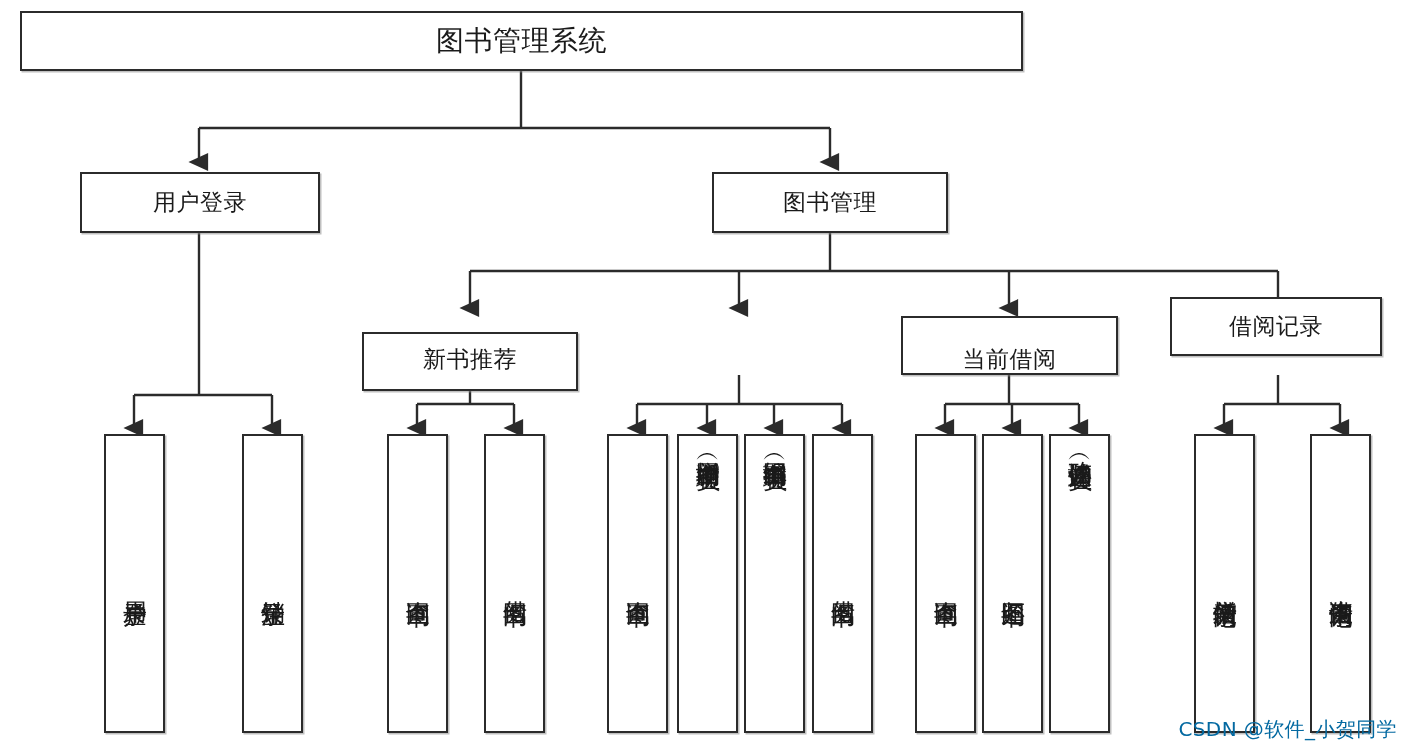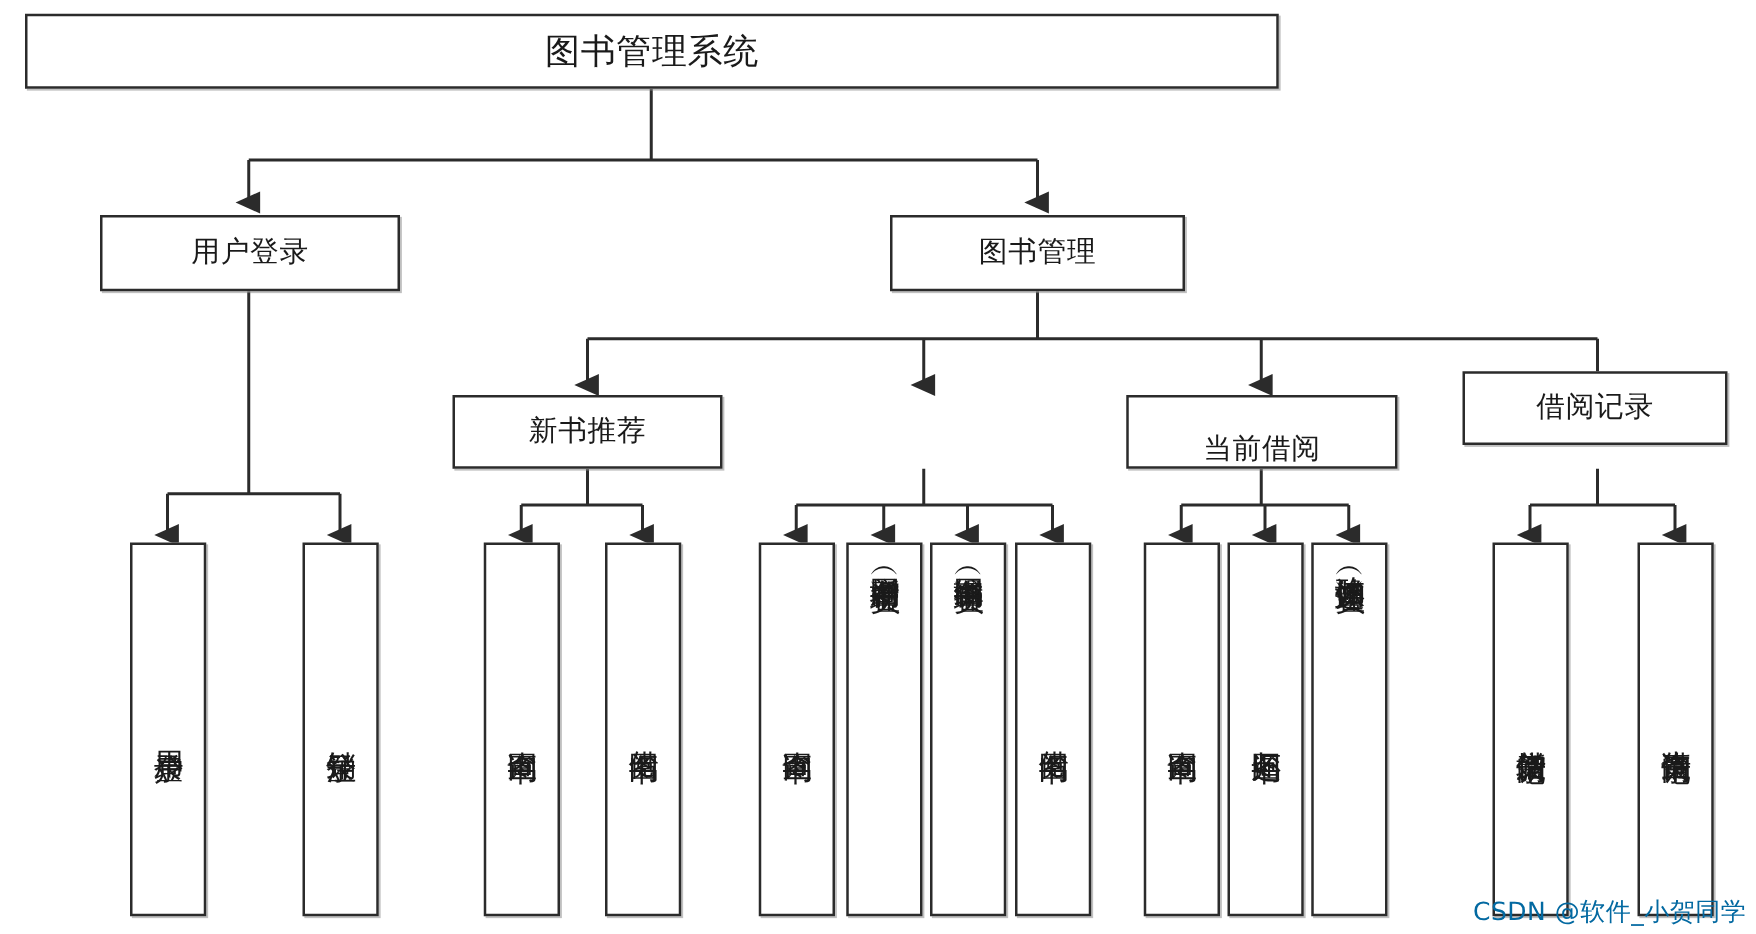--- a/index.html
+++ b/index.html
@@ -135,21 +135,21 @@
     <span class="label">图书管理系统</span>
   </div>
 
   <div class="node horiz" style="left:80px; top:172px; width:240px; height:61px;">
     <span class="label">用户登录</span>
   </div>
   <div class="node horiz" style="left:712px; top:172px; width:236px; height:61px;">
     <span class="label">图书管理</span>
   </div>
 
-  <div class="node horiz" style="left:362px; top:316px; width:216px; height:59px;">
+  <div class="node horiz" style="left:362px; top:332px; width:216px; height:59px;font-family:Liberation Mono, monospace;">
     <span class="label">新书推荐</span>
   </div>
   <div class="node horiz" style="left:901px; top:316px; width:217px; height:59px;align-items:flex-end;">
     <span class="label">当前借阅</span>
   </div>
   <div class="node horiz" style="left:1170px; top:297px; width:212px; height:59px;">
     <span class="label">借阅记录</span>
   </div>
 
   <div class="node vert short" style="left:104px; top:434px; width:61px; height:299px;">

